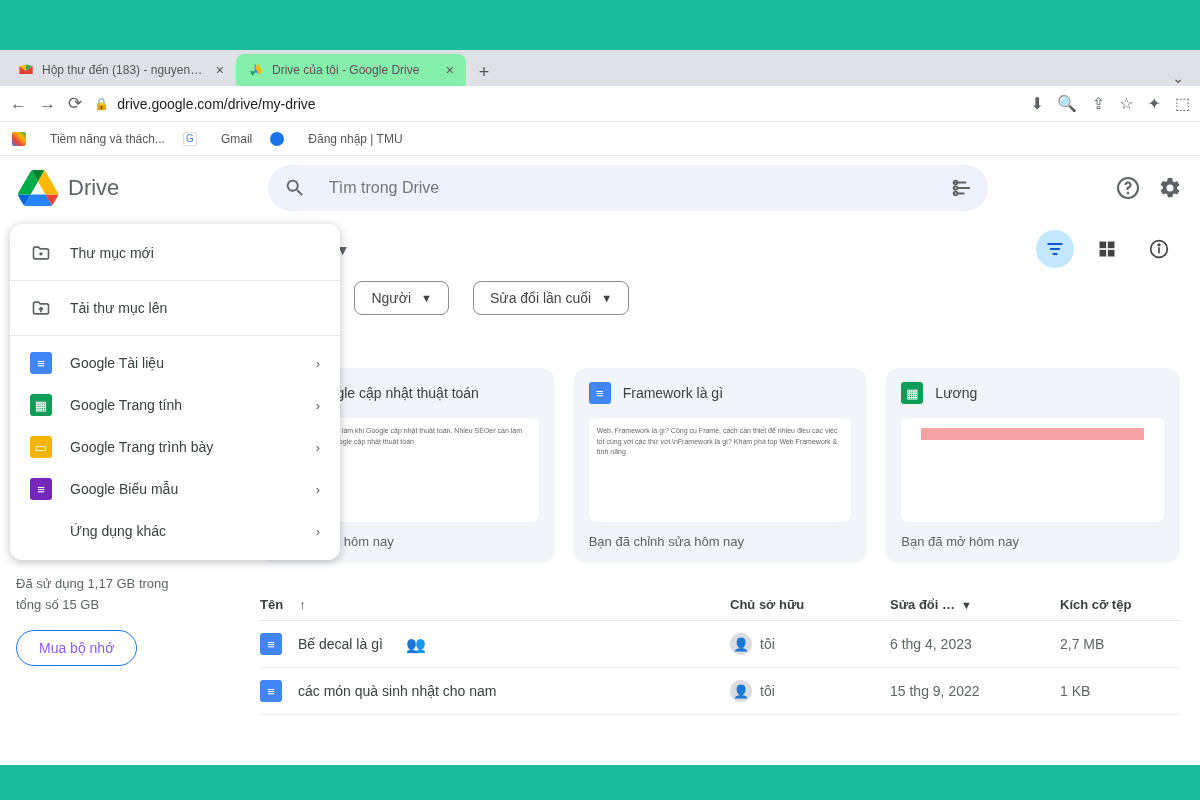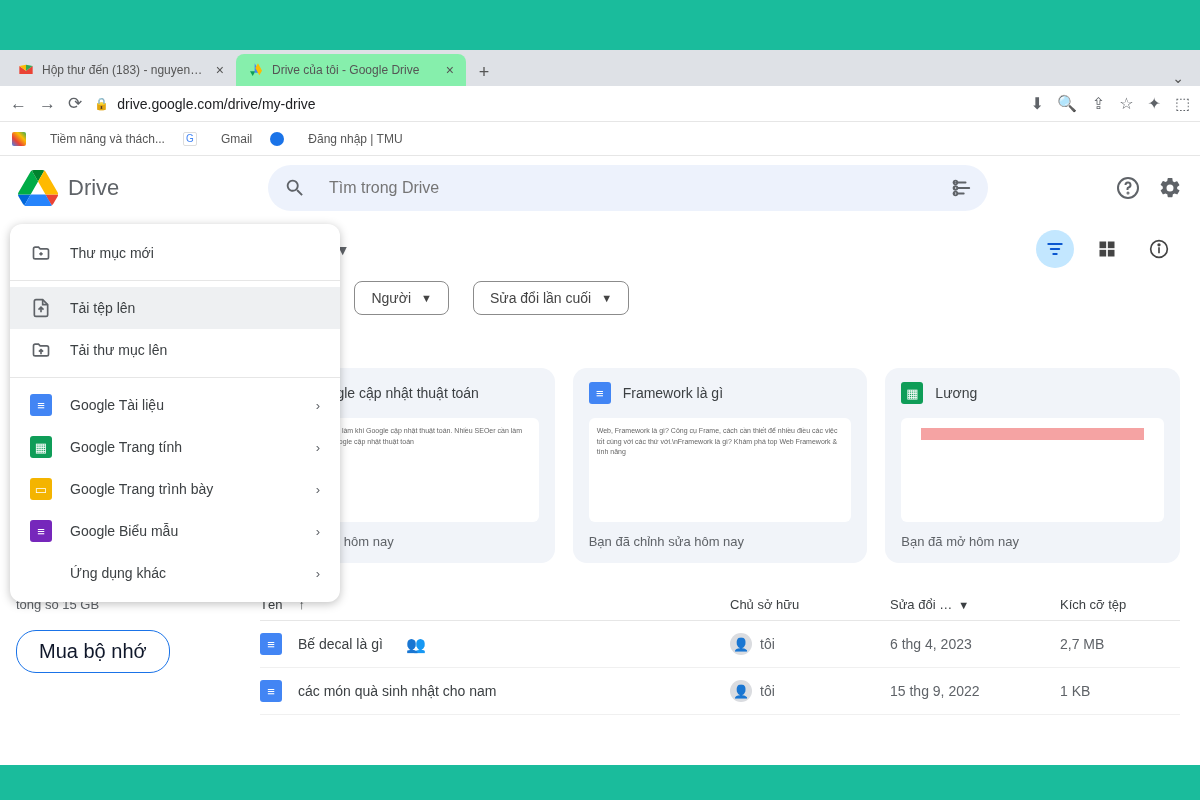--- a/index.html
+++ b/index.html
@@ -26,21 +26,21 @@
 .logo{display:flex;align-items:center;gap:10px;min-width:230px}
 .logo-ico{width:40px;height:40px}
 .logo-txt{font-size:22px;color:#5f6368}
 .search{flex:1;height:46px;max-width:720px;background:#edf2fc;border-radius:24px;display:flex;align-items:center;padding:0 16px;gap:23px;color:#5f6368}
 .search input{flex:1;border:0;background:transparent;font-size:16px;outline:none;color:#202124}
 .hdr-actions{margin-left:auto;display:flex;align-items:center;gap:18px;color:#5f6368;font-size:20px}
 
 .body{flex:1;display:flex;min-height:0;position:relative}
 .sidebar{width:250px;padding:14px 16px}
 .storage{font-size:13px;color:#5f6368;line-height:1.6;margin-top:340px}
-.buy{margin-top:14px;border:1px solid #1a73e8;color:#0f172a;background:#fff;border-radius:20px;padding:9px 22px;font-size:20px;font-weight:500;cursor:pointer}
+.buy{margin-top:14px;border:1px solid #1a73e8;color:#8b5cf6;background:#fff;border-radius:20px;padding:9px 22px;font-size:14px;font-weight:500;cursor:pointer}
 
 .main{flex:1;padding:10px 20px 0 10px;overflow:hidden}
 .crumb{display:flex;align-items:center;gap:8px;font-size:23px;color:#202124;margin:6px 0 18px}
 .crumb-caret{font-size:14px;color:#5f6368}
 .main-actions{position:absolute;right:22px;top:10px;display:flex;align-items:center;gap:14px}
 .ico-btn{width:38px;height:38px;display:flex;align-items:center;justify-content:center;border-radius:50%;color:#444}
 .ico-btn.active{background:#c3e7ff;color:#0b57d0}
 
 .chips{display:flex;gap:24px;margin-bottom:22px}
 .chip{border:1px solid #8b8b8b;border-radius:8px;padding:8px 16px;font-size:14px;color:#444;display:flex;align-items:center;gap:10px;cursor:pointer}
@@ -54,21 +54,21 @@
 .fi-doc{background:#4285f4}
 .fi-sheet{background:#0f9d58}
 .fi-slide{background:#f4b400}
 .fi-form{background:#7627bb}
 .card-title{font-size:14px;color:#3c4043;font-weight:500;overflow:hidden;white-space:nowrap;text-overflow:ellipsis}
 .card-preview{height:104px;background:#fff;border-radius:6px;padding:8px;font-size:7px;color:#666;line-height:1.5;overflow:hidden}
 .card-preview.sheet{position:relative}
 .sheet-bar{position:absolute;top:10px;left:20px;right:20px;height:12px;background:#f5a3a3}
 .card-sub{font-size:13px;color:#5f6368;margin-top:12px}
 
-.table-head{display:flex;align-items:center;font-size:13px;font-weight:400;color:#3c4043;padding:8px 0;border-bottom:1px solid #e6e6e6}
+.table-head{display:flex;align-items:center;font-size:13px;font-weight:700;color:#3c4043;padding:8px 0;border-bottom:1px solid #e6e6e6}
 .col-name{flex:1;display:flex;align-items:center;gap:16px}
 .col-owner{width:160px}
 .col-mod{width:170px;display:flex;align-items:center;gap:6px}
 .col-size{width:120px}
 .row{display:flex;align-items:center;padding:12px 0;font-size:14px;color:#3c4043;border-bottom:1px solid #f0f0f0}
 .row .col-owner,.row .col-mod,.row .col-size{color:#5f6368}
 .owner-ava{width:22px;height:22px;border-radius:50%;background:#dadce0;display:inline-flex;align-items:center;justify-content:center;color:#888;font-size:13px;margin-right:8px}
 .shared{color:#5f6368;font-size:16px;margin-left:8px}
 
 .menu{position:absolute;left:10px;top:4px;width:330px;background:#fff;border-radius:12px;box-shadow:0 2px 10px rgba(0,0,0,.25);padding:8px 0;z-index:10}
@@ -314,29 +314,20 @@
         <div class="menu-item">
             <span class="menu-ico">
               <svg width="20" height="20" viewBox="0 0 24 24" fill="none" stroke="#5f6368" stroke-width="2">
                 <path d="M3 7a2 2 0 0 1 2-2h4l2 2h8a2 2 0 0 1 2 2v8a2 2 0 0 1-2 2H5a2 2 0 0 1-2-2z"></path>
                 <path d="M12 11v4M10 13h4"></path>
               </svg>
             </span>
             <span>Thư mục mới</span>
           </div>
         <div class="menu-sep"></div>
-        <div class="menu-item hl">
-            <span class="menu-ico">
-              <svg width="20" height="20" viewBox="0 0 24 24" fill="none" stroke="#5f6368" stroke-width="2">
-                <path d="M14 2H6a2 2 0 0 0-2 2v16a2 2 0 0 0 2 2h12a2 2 0 0 0 2-2V8z"></path>
-                <path d="M14 2v6h6M12 17v-6M9 14l3-3 3 3"></path>
-              </svg>
-            </span>
-            <span>Tải tệp lên</span>
-          </div>
         <div class="menu-item">
             <span class="menu-ico">
               <svg width="20" height="20" viewBox="0 0 24 24" fill="none" stroke="#5f6368" stroke-width="2">
                 <path d="M3 7a2 2 0 0 1 2-2h4l2 2h8a2 2 0 0 1 2 2v8a2 2 0 0 1-2 2H5a2 2 0 0 1-2-2z"></path>
                 <path d="M12 17v-5M9.5 14l2.5-2.5L14.5 14"></path>
               </svg>
             </span>
             <span>Tải thư mục lên</span>
           </div>
         <div class="menu-sep"></div>

